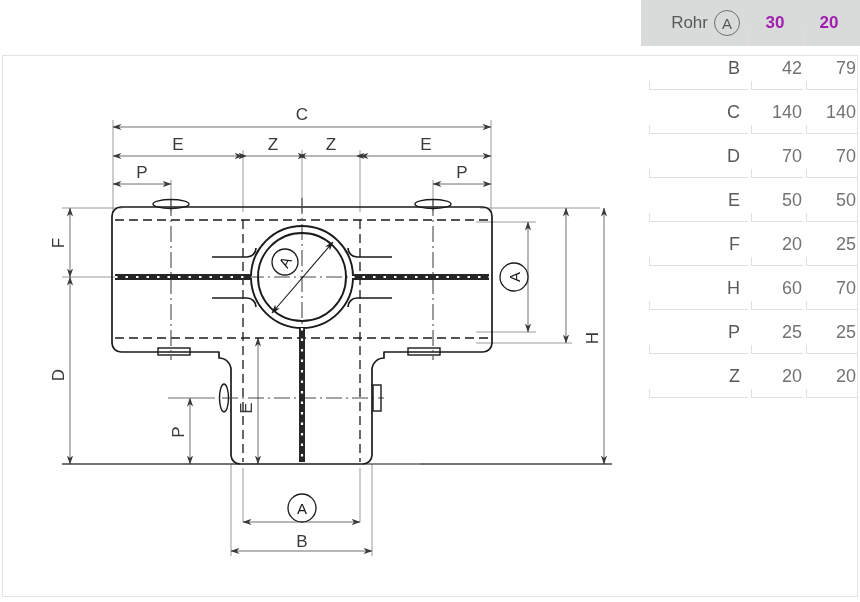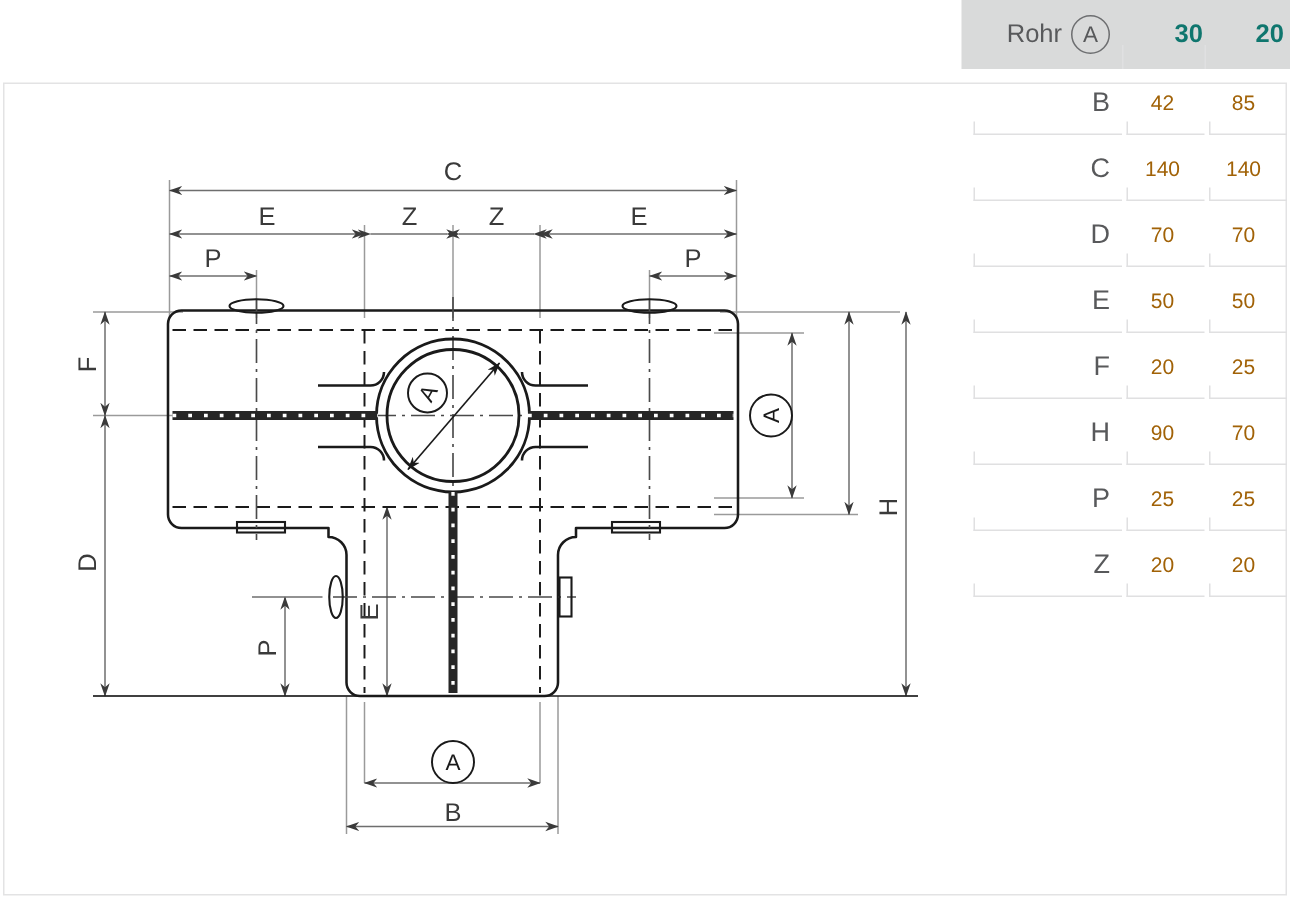--- a/index.html
+++ b/index.html
@@ -46,24 +46,24 @@
     text-align:right;
     padding-right:8px;
     box-sizing:border-box;
     display:flex;align-items:center;justify-content:flex-end;
     gap:6px;
     font-size:17px;
     color:#58595b;
   }
   .spec-head .cell-val{
     width:54px;
-    text-align:right;
+    text-align:center;
     font-weight:bold;
     font-size:17px;
-    color:#0f766e;
+    color:#a21caf;
     box-sizing:border-box;
   }
   .circA{
     display:inline-flex;
     align-items:center;justify-content:center;
     width:24px;height:24px;
     border:1.2px solid #6d6e70;
     border-radius:50%;
     font-size:15px;
     line-height:1;
@@ -79,23 +79,23 @@
   .spec-row .cell-label{
     width:107px;
     text-align:right;
     padding-right:8px;
     box-sizing:border-box;
     font-size:18px;
     color:#58595b;
   }
   .spec-row .cell-val{
     width:54px;
-    text-align:center;
-    font-size:14px;
-    color:#a16207;
+    text-align:right;
+    font-size:18px;
+    color:#737373;
     box-sizing:border-box;
   }
   
   .sep{
     position:absolute;
     bottom:0;
     height:9px;
     border-bottom:1px solid #e0e0e1;
     border-left:1px solid #e0e0e1;
     box-sizing:border-box;
@@ -303,21 +303,21 @@
       </div>
       <div class="cell-val">30</div>
       <div class="cell-val">20</div>
       <div class="htick" style="left:107px;top:30px;height:16px;"></div>
       <div class="htick" style="left:162px;top:30px;height:16px;"></div>
     </div>
 
     <div class="spec-row">
       <div class="cell-label">B</div>
       <div class="cell-val">42</div>
-      <div class="cell-val">85</div>
+      <div class="cell-val">79</div>
       <div class="sep s1"></div>
       <div class="sep s2"></div>
       <div class="sep s3"></div>
     </div>
 
     <div class="spec-row">
       <div class="cell-label">C</div>
       <div class="cell-val">140</div>
       <div class="cell-val">140</div>
       <div class="sep s1"></div>
@@ -347,21 +347,21 @@
       <div class="cell-label">F</div>
       <div class="cell-val">20</div>
       <div class="cell-val">25</div>
       <div class="sep s1"></div>
       <div class="sep s2"></div>
       <div class="sep s3"></div>
     </div>
 
     <div class="spec-row">
       <div class="cell-label">H</div>
-      <div class="cell-val">90</div>
+      <div class="cell-val">60</div>
       <div class="cell-val">70</div>
       <div class="sep s1"></div>
       <div class="sep s2"></div>
       <div class="sep s3"></div>
     </div>
 
     <div class="spec-row">
       <div class="cell-label">P</div>
       <div class="cell-val">25</div>
       <div class="cell-val">25</div>

